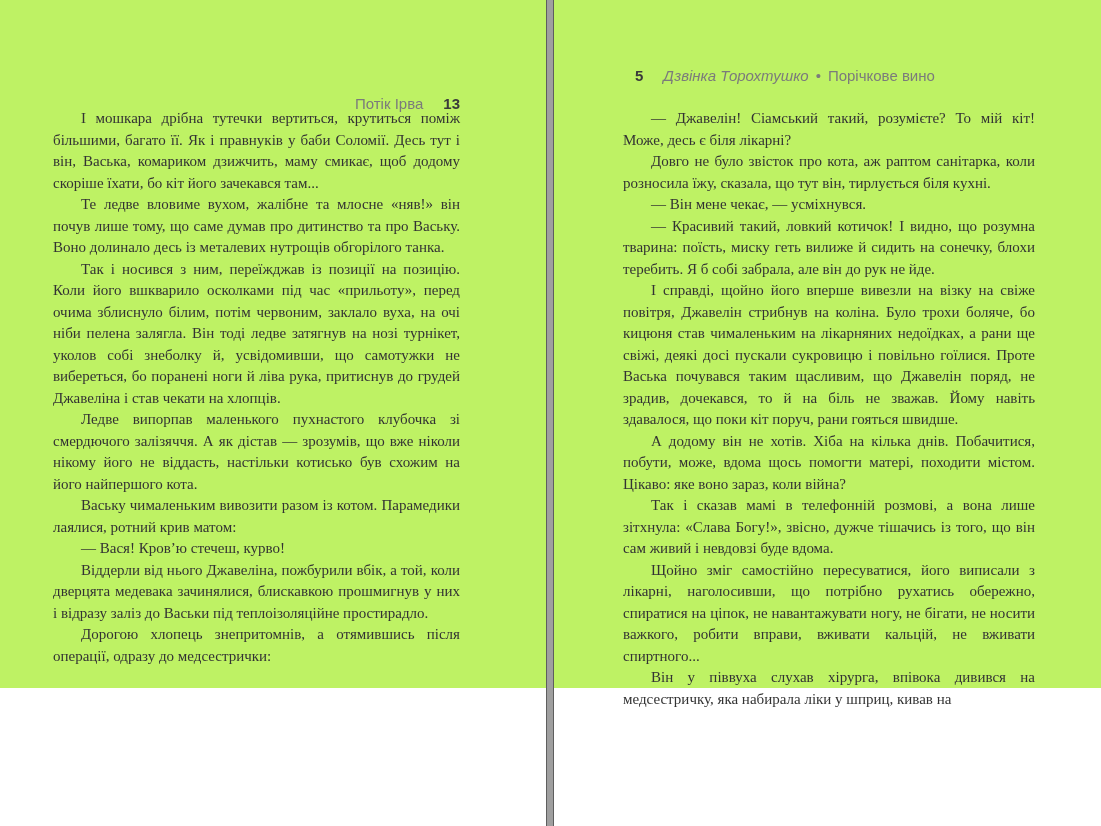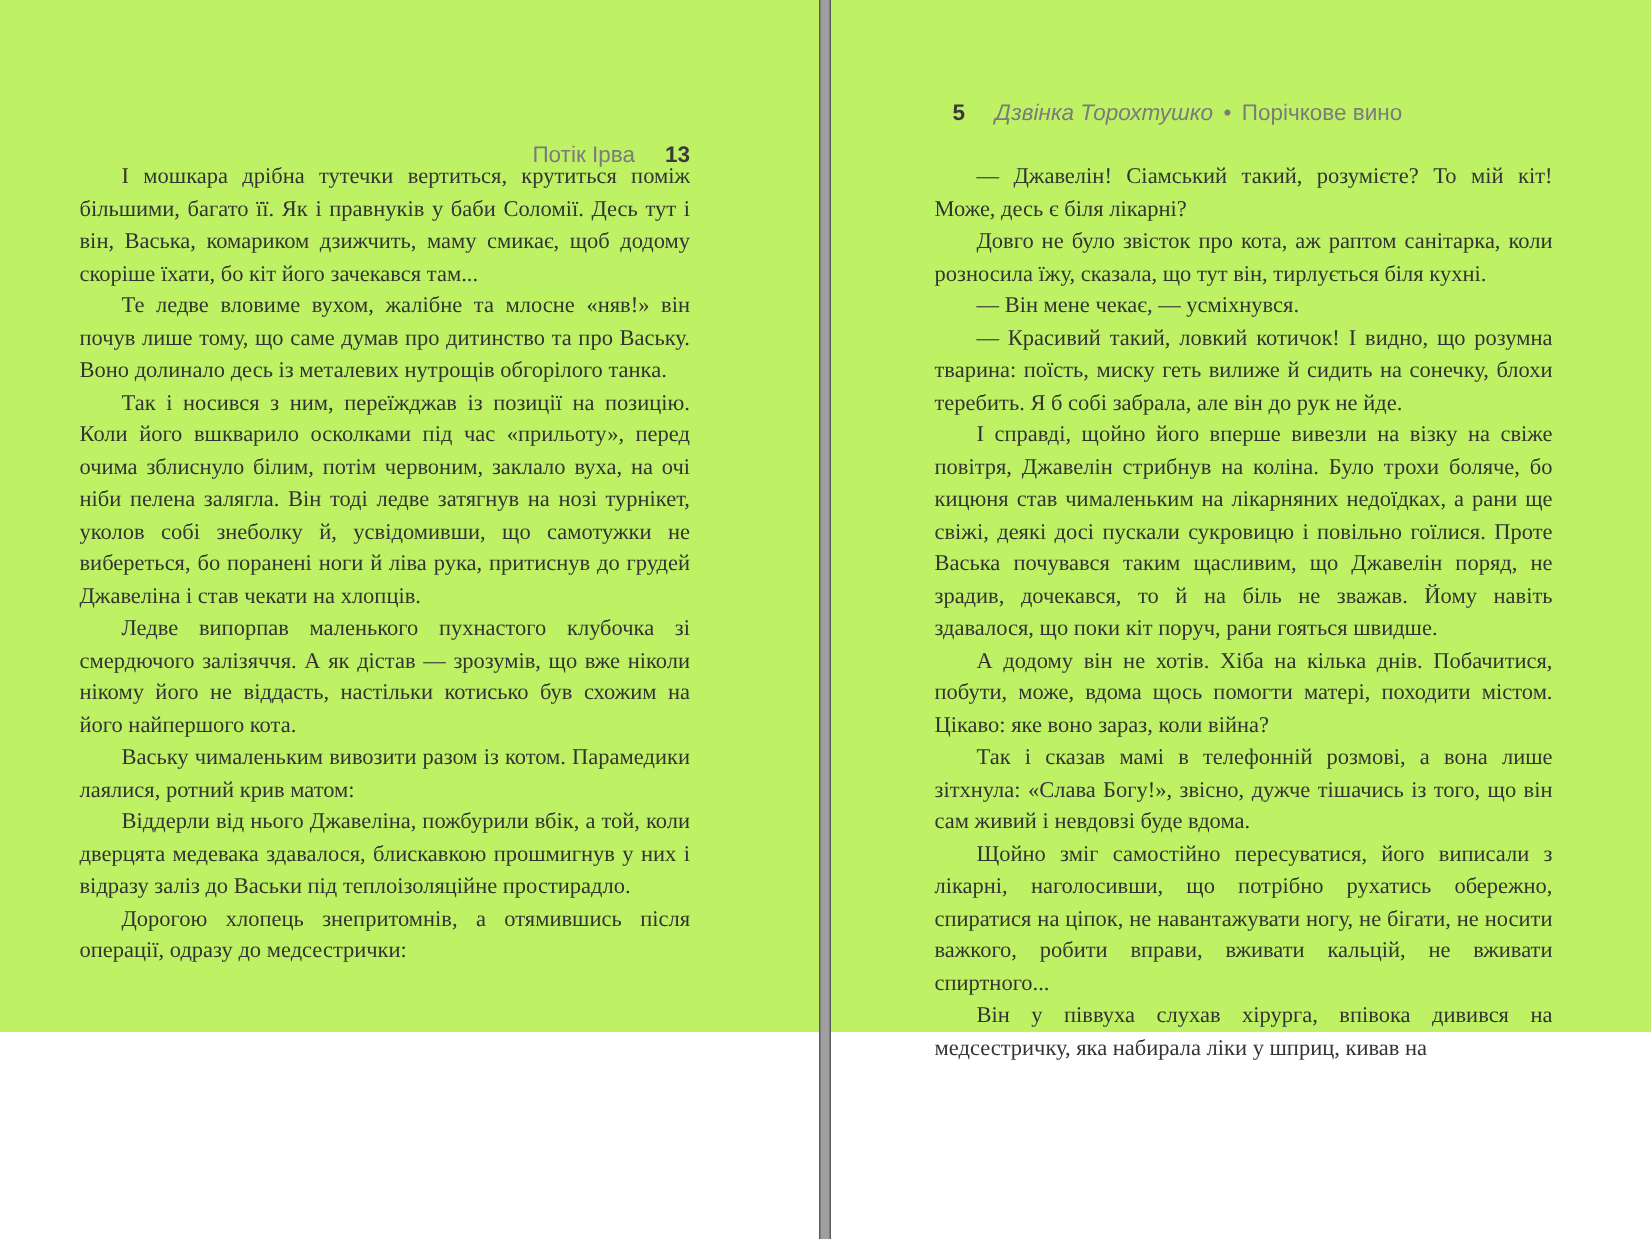--- a/index.html
+++ b/index.html
@@ -78,21 +78,22 @@
     <div class="running-head">
       <span>Потік Ірва</span>
       <span class="page-num">13</span>
     </div>
     <div class="body-text">
       <p>І мошкара дрібна тутечки вертиться, крутиться поміж більшими, багато її. Як і правнуків у баби Соломії. Десь тут і він, Васька, комариком дзижчить, маму смикає, щоб додому скоріше їхати, бо кіт його зачекався там...</p>
       <p>Те ледве вловиме вухом, жалібне та млосне «няв!» він почув лише тому, що саме думав про дитинство та про Ваську. Воно долинало десь із металевих нутрощів обгорілого танка.</p>
       <p>Так і носився з ним, переїжджав із позиції на позицію. Коли його вшкварило осколками під час «прильоту», перед очима зблиснуло білим, потім червоним, заклало вуха, на очі ніби пелена залягла. Він тоді ледве затягнув на нозі турнікет, уколов собі знеболку й, усвідомивши, що самотужки не вибереться, бо поранені ноги й ліва рука, притиснув до грудей Джавеліна і став чекати на хлопців.</p>
       <p>Ледве випорпав маленького пухнастого клубочка зі смердючого залізяччя. А як дістав — зрозумів, що вже ніколи нікому його не віддасть, настільки котисько був схожим на його найпершого кота.</p>
       <p>Ваську чималеньким вивозити разом із котом. Парамедики лаялися, ротний крив матом:</p>
-      <p>Віддерли від нього Джавеліна, пожбурили вбік, а той, коли дверцята медевака здавалося, блискавкою прошмигнув у них і відразу заліз до Васьки під теплоізоляційне простирадло.</p>
+      <p>— Вася! Кров’ю стечеш, курво!</p>
+      <p>Віддерли від нього Джавеліна, пожбурили вбік, а той, коли дверцята медевака зачинялися, блискавкою прошмигнув у них і відразу заліз до Васьки під теплоізоляційне простирадло.</p>
       <p>Дорогою хлопець знепритомнів, а отямившись після операції, одразу до медсестрички:</p>
     </div>
   </div>
 
   <div class="spine"></div>
 
   <div class="page page-right">
     <div class="running-head">
       <span class="page-num">5</span>
       <span class="author">Дзвінка Торохтушко</span>

